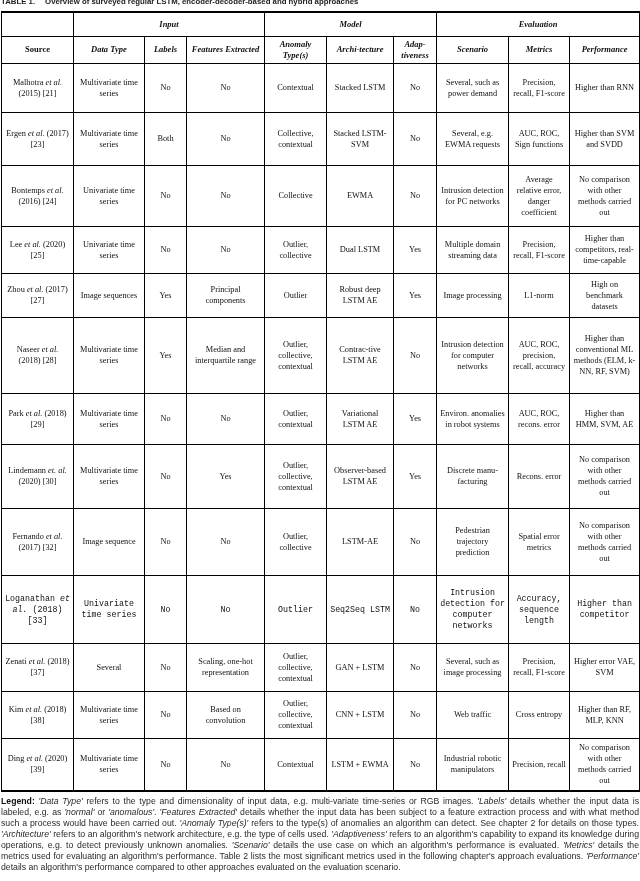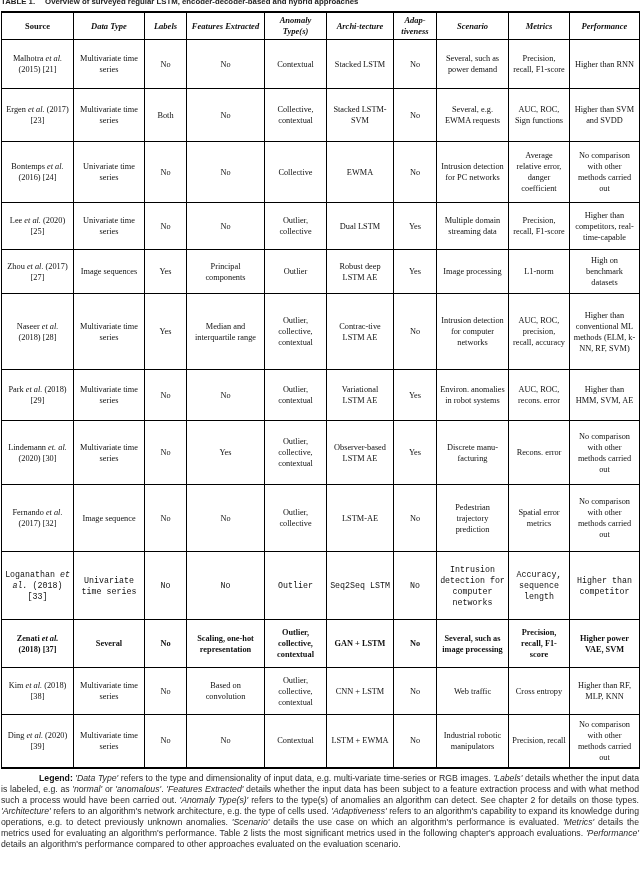--- a/index.html
+++ b/index.html
@@ -51,32 +51,32 @@
   tbody tr:nth-child(1)  { height: 49px; }
   tbody tr:nth-child(2)  { height: 53px; }
   tbody tr:nth-child(3)  { height: 61px; }
   tbody tr:nth-child(4)  { height: 47px; }
   tbody tr:nth-child(5)  { height: 44px; }
   tbody tr:nth-child(6)  { height: 76px; }
   tbody tr:nth-child(7)  { height: 51px; }
   tbody tr:nth-child(8)  { height: 64px; }
   tbody tr:nth-child(9)  { height: 67px; }
   tbody tr:nth-child(10) { height: 68px; font-family: Liberation Mono, monospace; }
-  tbody tr:nth-child(11) { height: 48px; font-weight: bold; }
+  tbody tr:nth-child(11) { height: 48px; }
   tbody tr:nth-child(12) { height: 47px; }
   tbody tr:nth-child(13) { height: 53px; }
 
   
   .legend {
     margin-top: 4px;
     font-family: "Liberation Sans", sans-serif;
     font-size: 8.7px; line-height: 11px; color: #2a2a2a;
     text-align: justify;
   }
-  .legend b { font-weight: bold; color: #111; padding-left: 38px; }
+  .legend b { font-weight: bold; color: #111; }
 </style>
 </head>
 <body>
 
 <div class="page">
 
   <div class="caption">
     <span class="cap-label">TABLE 1.</span><span class="cap-text">Overview of surveyed regular LSTM, encoder-decoder-based and hybrid approaches</span>
   </div>
 
@@ -87,20 +87,26 @@
         <col class="c2">
         <col class="c3">
         <col class="c4">
       <col class="c5">
         <col class="c6">
         <col class="c7">
         <col class="c8">
         <col class="c9">
     </colgroup>
     <thead>
+        <tr class="group-row">
+          <th colspan="1"></th>
+          <th colspan="3">Input</th>
+          <th colspan="3">Model</th>
+          <th colspan="3">Evaluation</th>
+        </tr>
         <tr class="col-row">
           <th class="src">Source</th>
           <th>Data Type</th>
           <th>Labels</th>
           <th>Features Extracted</th>
           <th>Anomaly Type(s)</th>
           <th>Archi-tecture</th>
           <th>Adap-tiveness</th>
           <th>Scenario</th>
           <th>Metrics</th>
@@ -231,21 +237,21 @@
         <tr>
           <td>Zenati <i>et al.</i> (2018) [37]</td>
           <td>Several</td>
           <td>No</td>
           <td>Scaling, one-hot representation</td>
           <td>Outlier, collective, contextual</td>
           <td>GAN + LSTM</td>
           <td>No</td>
           <td>Several, such as image processing</td>
           <td>Precision, recall, F1-score</td>
-          <td>Higher power VAE, SVM</td>
+          <td>Higher error VAE, SVM</td>
         </tr>
         <tr>
           <td>Kim <i>et al.</i> (2018) [38]</td>
           <td>Multivariate time series</td>
           <td>No</td>
           <td>Based on convolution</td>
           <td>Outlier, collective, contextual</td>
           <td>CNN + LSTM</td>
           <td>No</td>
           <td>Web traffic</td>

